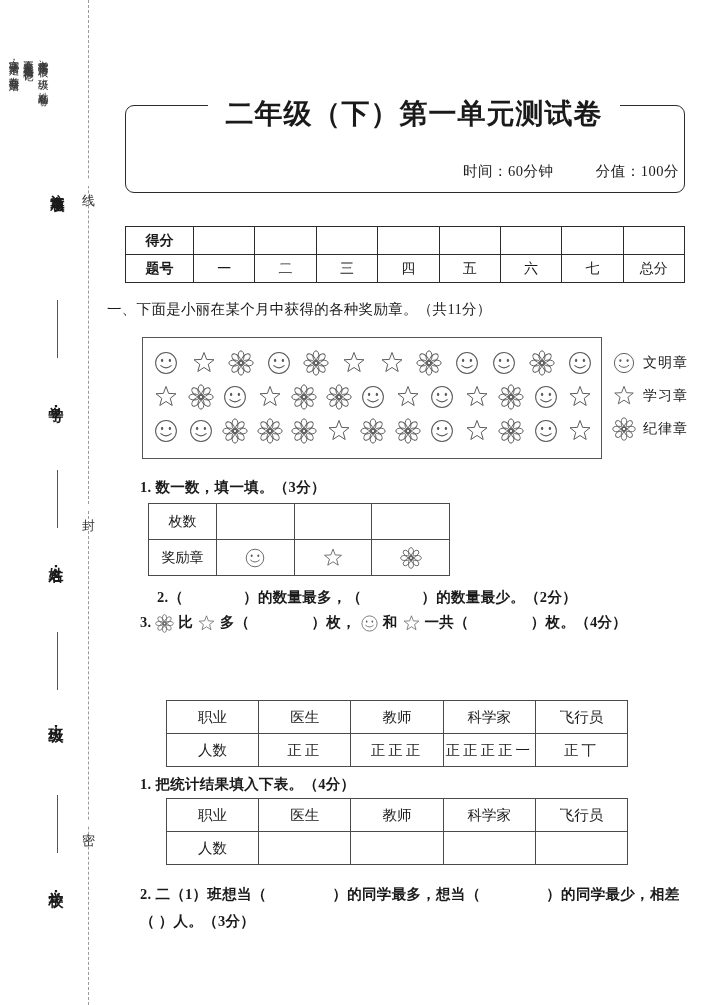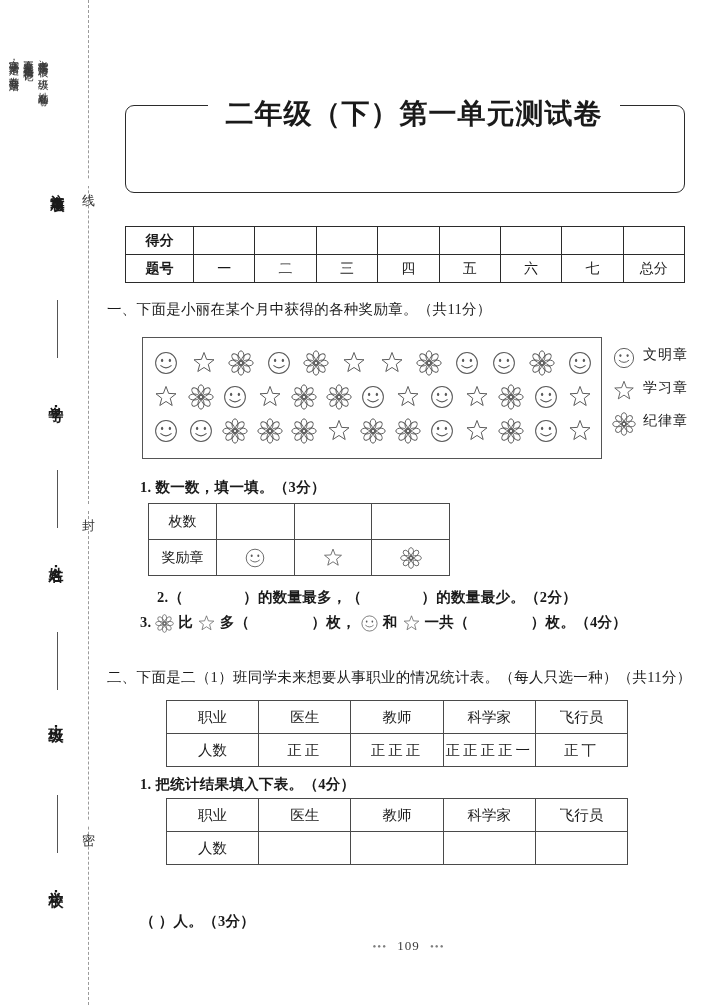--- a/index.html
+++ b/index.html
@@ -201,20 +201,21 @@
 
   
   #legend {
     position: absolute;
     left: 508px;
     top: 346px;
     font-size: 14px;
   }
   .legend-item {
     display: flex;
+    align-items: center;
     height: 33px;
     white-space: nowrap;
   }
   .legend-item .lg-label { margin-left: 7px; letter-spacing: 1px; }
 
   
   #award-table {
     position: absolute;
     left: 44px;
     top: 503px;
@@ -289,20 +290,25 @@
   <div id="seal-line"></div>
   <span class="seal-char" id="seal-xian">线</span>
   <span class="seal-char" id="seal-feng">封</span>
   <span class="seal-char" id="seal-mi">密</span>
 </div>
 
 <div id="sheet">
 
   <div id="title-banner"></div>
   <div id="paper-title">二年级（下）第一单元测试卷</div>
+  <div id="banner-meta">
+    <span>时间：60分钟</span>
+    <span class="meta-gap"></span>
+    <span>分值：100分</span>
+  </div>
 
   <table id="score-table">
     <colgroup>
       <col class="head-col">
       <col>
         <col>
         <col>
         <col>
         <col>
         <col>
@@ -804,21 +810,20 @@
     <span>和</span>
     <span class="ico" id="q3-ico-3"><svg width="19" height="19" viewBox="0 0 40 42">
           <polygon points="20.00,4.00 24.23,15.18 36.17,15.75 26.85,23.22 29.99,34.75 20.00,28.20 10.01,34.75 13.15,23.22 3.83,15.75 15.77,15.18" fill="none" stroke="#5a5a5a" stroke-width="1.6" stroke-linejoin="round"></polygon>
         </svg></span>
     <span>一共（</span>
     <span class="blank" style="width:54px;"></span>
     <span>）枚。（4分）</span>
   </div>
 
 
-  <div class="q-head" style="left:3px; top:668px;">二、下面是二（1）班同学未来想要从事职业的情况统计表。（每人只选一种）（共11分）</div>
 
   <table class="job-table" id="tally-table">
     <colgroup>
         <col class="lbl">
         <col>
         <col>
         <col>
         <col>
       </colgroup>
     <tbody>
@@ -860,21 +865,23 @@
       <tr>
         <td>人数</td>
         <td></td>
         <td></td>
         <td></td>
         <td></td>
       </tr>
     </tbody>
   </table>
 
+  <div class="q-line" style="left:36px; top:885px;">
+    <span>2. 二（1）班想当（</span>
+    <span class="blank" style="width:58px;"></span>
+    <span>）的同学最多，想当（</span>
+    <span class="blank" style="width:58px;"></span>
+    <span>）的同学最少，相差</span>
+  </div>
   <div class="q-line" style="left:36px; top:912px;">（            ）人。（3分）</div>
 
-  <div id="footer">
-    <span class="dots">•••</span>
-    <span style="margin:0 6px;">109</span>
-    <span class="dots">•••</span>
-  </div>
 
 </div>
 
 </body></html>

